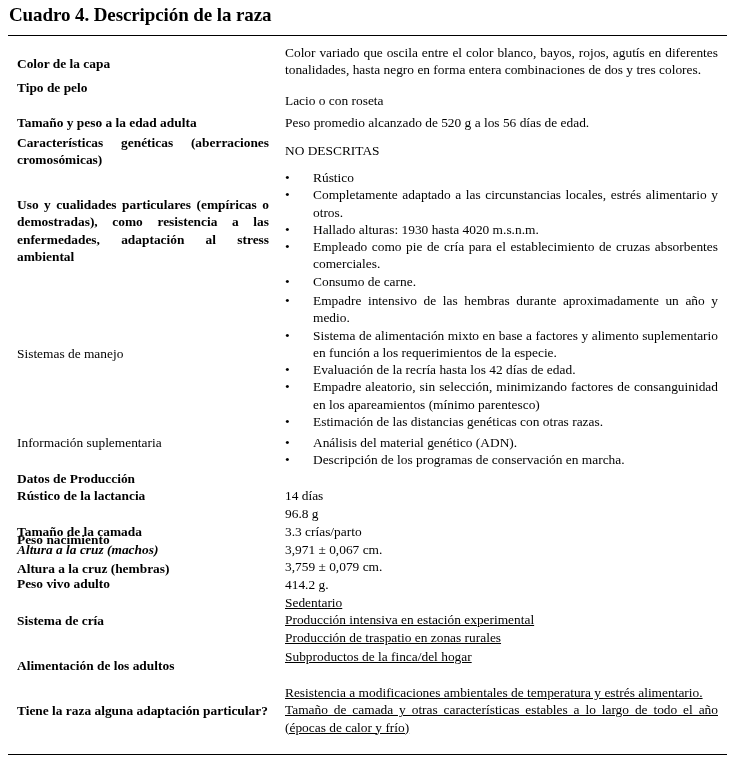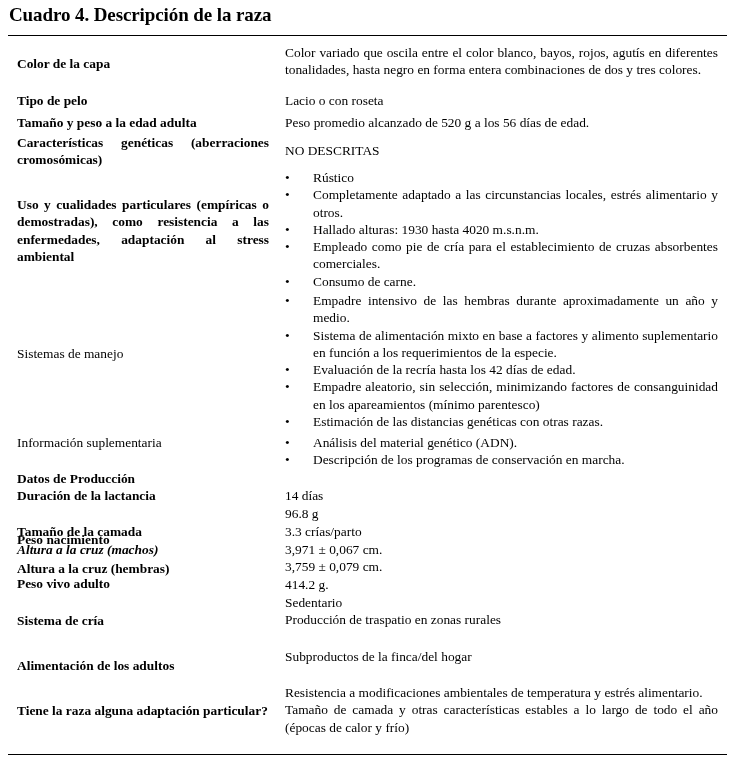--- a/index.html
+++ b/index.html
@@ -21,42 +21,42 @@
     .row { position: absolute; left: 0; width: 735px; }
     .label {
       position: absolute; left: 17px; width: 252px;
       line-height: 17.3px; text-align: justify;
     }
     .label.b { font-weight: bold; }
     .val {
       position: absolute; left: 285px; width: 433px;
       line-height: 17.3px; text-align: justify;
     }
-    .val div { min-height: 17.3px; }
+    .val div { min-height: 17.3px; text-decoration: underline; }
     ul.bl { list-style: none; margin: 0; padding: 0; position: absolute; left: 285px; width: 433px; }
     ul.bl li {
       position: relative; padding-left: 28px; line-height: 17.3px; text-align: justify;
     }
     ul.bl li .bullet {
       position: absolute; left: 0; top: 0; width: 10px;
     }
   </style>
 </head>
 <body>
 
 <div class="title">Cuadro 4.  Descripción de la raza</div>
 <div class="rule top"></div>
 
 <div class="row">
   <div class="label b" style="top:55px;">Color de la capa</div>
   <div class="val" style="top:44px;">Color variado que oscila entre el color blanco, bayos, rojos, agutís en diferentes tonalidades, hasta negro en forma entera combinaciones de dos y tres colores.</div>
 </div>
 
 <div class="row">
-  <div class="label b" style="top:92px;">Tipo de pelo</div>
+  <div class="label b" style="top:79px;">Tipo de pelo</div>
   <div class="val" style="top:92px;">Lacio o con roseta</div>
 </div>
 
 <div class="row">
   <div class="label b" style="top:114px;">Tamaño y peso a la edad adulta</div>
   <div class="val" style="top:114px;">Peso promedio alcanzado de 520 g a los 56 días de edad.</div>
 </div>
 
 <div class="row">
   <div class="label b" style="top:134px;">Características genéticas (aberraciones cromosómicas)</div>
@@ -91,21 +91,21 @@
     <li><span class="bullet">•</span><span>Análisis del material genético (ADN).</span></li>
     <li><span class="bullet">•</span><span>Descripción de los programas de conservación en marcha.</span></li>
   </ul>
 </div>
 
 <div class="row">
   <div class="label b" style="top:470px;">Datos de Producción</div>
 </div>
 
 <div class="row">
-  <div class="label b" style="top:487px;">Duración de la lactancia</div>
+  <div class="label b" style="top:487px;">Rústico de la lactancia</div>
   <div class="val" style="top:487px;">14 días</div>
 </div>
 
 <div class="row">
   <div class="label b" style="top:531px;">Peso nacimiento</div>
   <div class="val" style="top:505px;">96.8 g</div>
 </div>
 
 <div class="row">
   <div class="label b" style="top:523px;">Tamaño de la camada</div>
@@ -124,20 +124,21 @@
 
 <div class="row">
   <div class="label b" style="top:575px;">Peso vivo adulto</div>
   <div class="val" style="top:576px;">414.2 g.</div>
 </div>
 
 <div class="row">
   <div class="label b" style="top:612px;">Sistema de cría</div>
   <div class="val" style="top:594px;">
     <div>Sedentario</div>
+    <div>Producción intensiva en estación experimental</div>
     <div>Producción de traspatio en zonas rurales</div>
   </div>
 </div>
 
 <div class="row">
   <div class="label b" style="top:657px;">Alimentación de los adultos</div>
   <div class="val" style="top:648px;">
     <div>Subproductos de la finca/del hogar</div>
   </div>
 </div>

